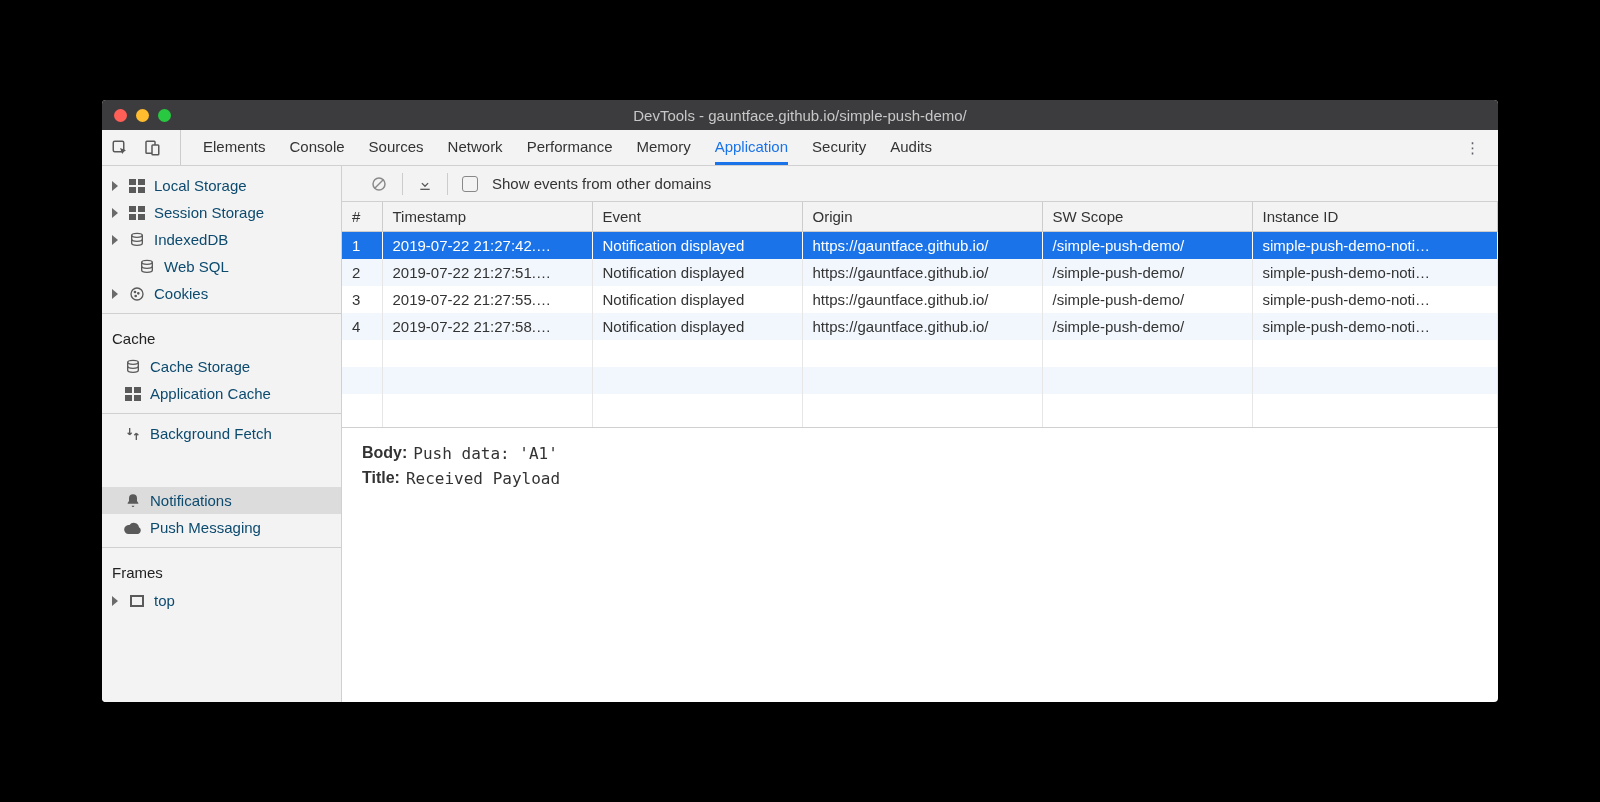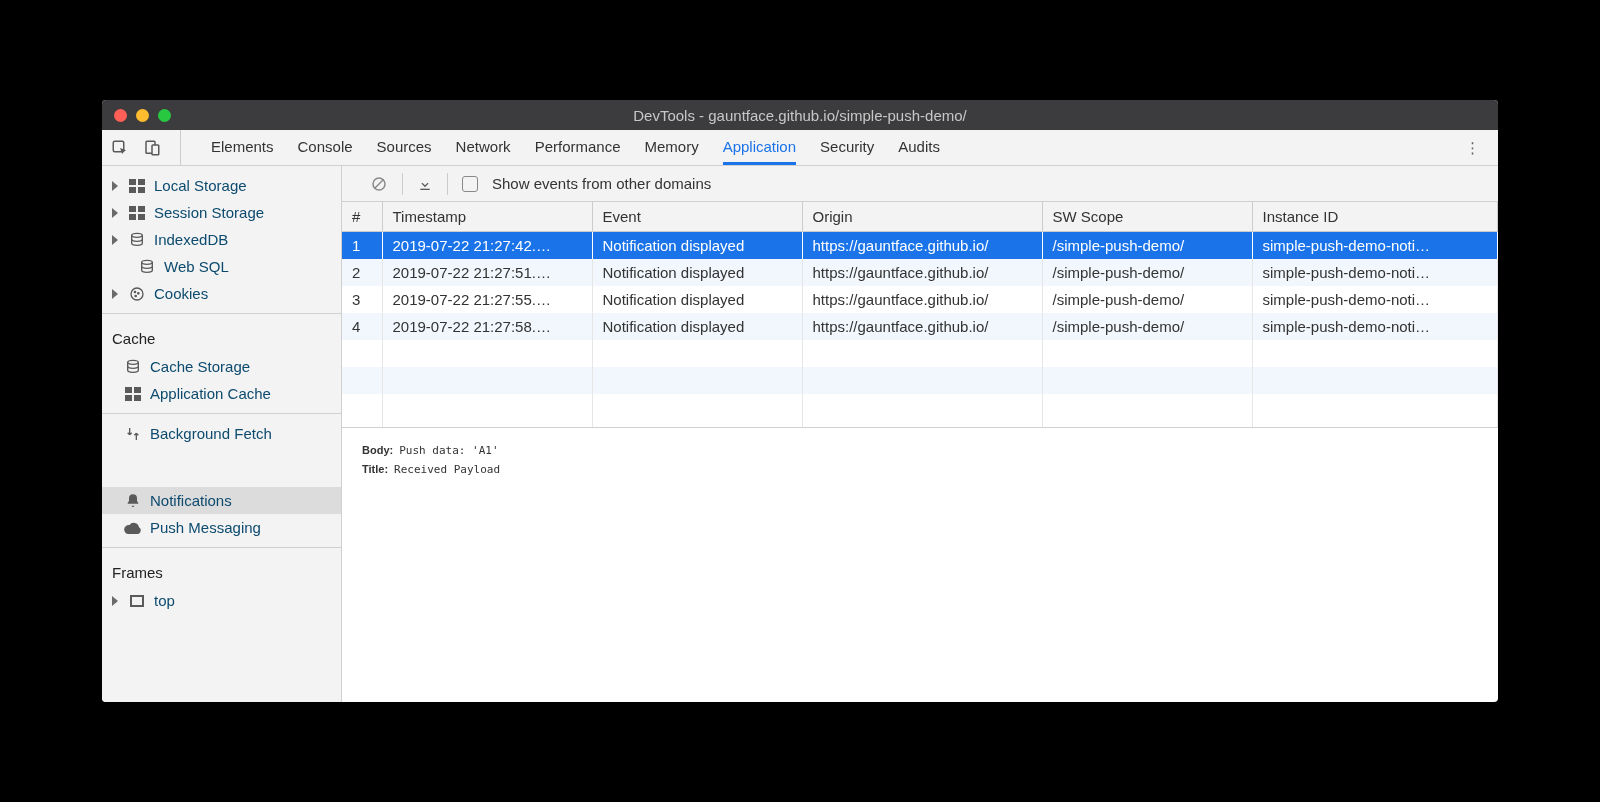--- a/index.html
+++ b/index.html
@@ -34,21 +34,20 @@
 .title-text {
   position: absolute; left: 0; right: 0; text-align: center;
   color: #c7c7c7; font-size: 15px; pointer-events: none;
 }
 .tabs {
   height: 36px;
   background: #f3f3f3;
   border-bottom: 1px solid #d0d0d0;
   display: flex; align-items: center;
   padding: 0 8px;
-  gap: 8px;
 }
 .tabs-left { display: flex; align-items: center; gap: 12px; padding-right: 18px; border-right: 1px solid #ccc; height: 100%;}
 .icon-btn {
   width: 20px; height: 20px;
   display: inline-flex; align-items: center; justify-content: center;
   color: #595959; cursor: pointer;
 }
 .tablist { display: flex; gap: 24px; padding-left: 22px; flex: 1; height: 100%; align-items: stretch;}
 .tab {
   display: flex; align-items: center;
@@ -103,21 +102,21 @@
 }
 td {
   padding: 5px 10px; border-right: 1px solid #e6e6e6;
   white-space: nowrap; overflow: hidden; text-overflow: ellipsis;
 }
 tbody tr:nth-child(even) { background: #f2f7fd; }
 tbody tr.sel { background: #1a73e8; color: #fff; }
 tbody tr.sel td { border-right-color: rgba(255,255,255,.25); }
 tbody tr.filler td { height: 80px; }
 .details {
-  flex: 1; padding: 16px 20px; font-family: Menlo, Consolas, monospace; font-size: 11px;
+  flex: 1; padding: 16px 20px; font-family: Menlo, Consolas, monospace; font-size: 16px;
 }
 .details .row { display: flex; gap: 6px; margin-bottom: 6px;}
 .details .lbl { font-weight: 700; font-family: -apple-system, Arial, sans-serif;}
 svg { display: block; }
 </style>
 </head>
 <body>
 
 <div class="window">
   <div class="titlebar">

